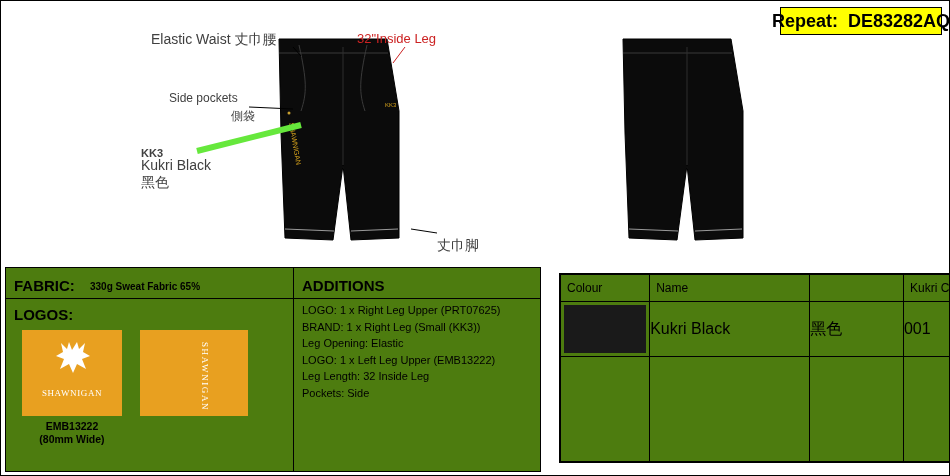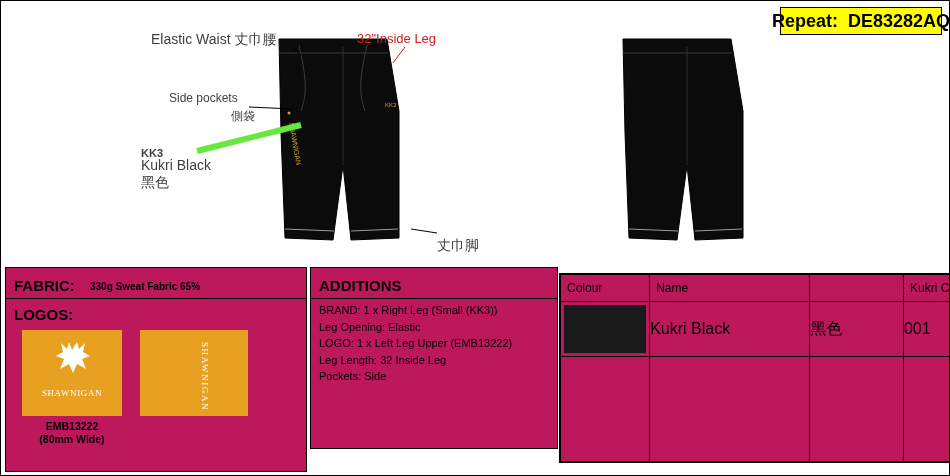--- a/index.html
+++ b/index.html
@@ -51,24 +51,24 @@
     color: #404040;
     white-space: nowrap;
   }
   .callout.bold { font-weight: bold; }
 
   
   .panel {
     position: absolute;
     border: 1px solid #000;
     box-sizing: border-box;
-    background: #be185d;
+    background: #4d7c0f;
   }
   #fabric-panel { left: 4px;   top: 266px; width: 302px; height: 205px; }
-  #add-panel    { left: 309px; top: 266px; width: 248px; height: 182px; }
+  #add-panel    { left: 292px; top: 266px; width: 248px; height: 205px; }
   #colour-panel { left: 558px; top: 272px; width: 442px; height: 190px; }
 
   .fabric-title {
     position: absolute;
     left: 8px; top: 9px;
     font-size: 15px;
     font-weight: bold;
   }
   .fabric-value {
     position: absolute;
@@ -224,20 +224,21 @@
         <rect width="108" height="86" fill="#e8a020"></rect>
         <text x="62" y="12" font-size="9" fill="#ffffff" font-family="Liberation Serif, serif" transform="rotate(90 62 12)" letter-spacing="1.6">SHAWNIGAN</text>
       </svg>
     </div>
   </div>
 
   <div class="panel" id="add-panel">
     <div class="add-title">ADDITIONS</div>
     <div class="hr-line" style="top:30px;"></div>
     <div class="add-list">
+      <div>LOGO: 1 x Right Leg Upper (PRT07625)</div>
       <div>BRAND: 1 x Right Leg (Small (KK3))</div>
       <div>Leg Opening: Elastic</div>
       <div>LOGO: 1 x Left Leg Upper (EMB13222)</div>
       <div>Leg Length: 32 Inside Leg</div>
       <div>Pockets: Side</div>
     </div>
   </div>
 
   <div class="panel" id="colour-panel">
     <table class="ctable">

